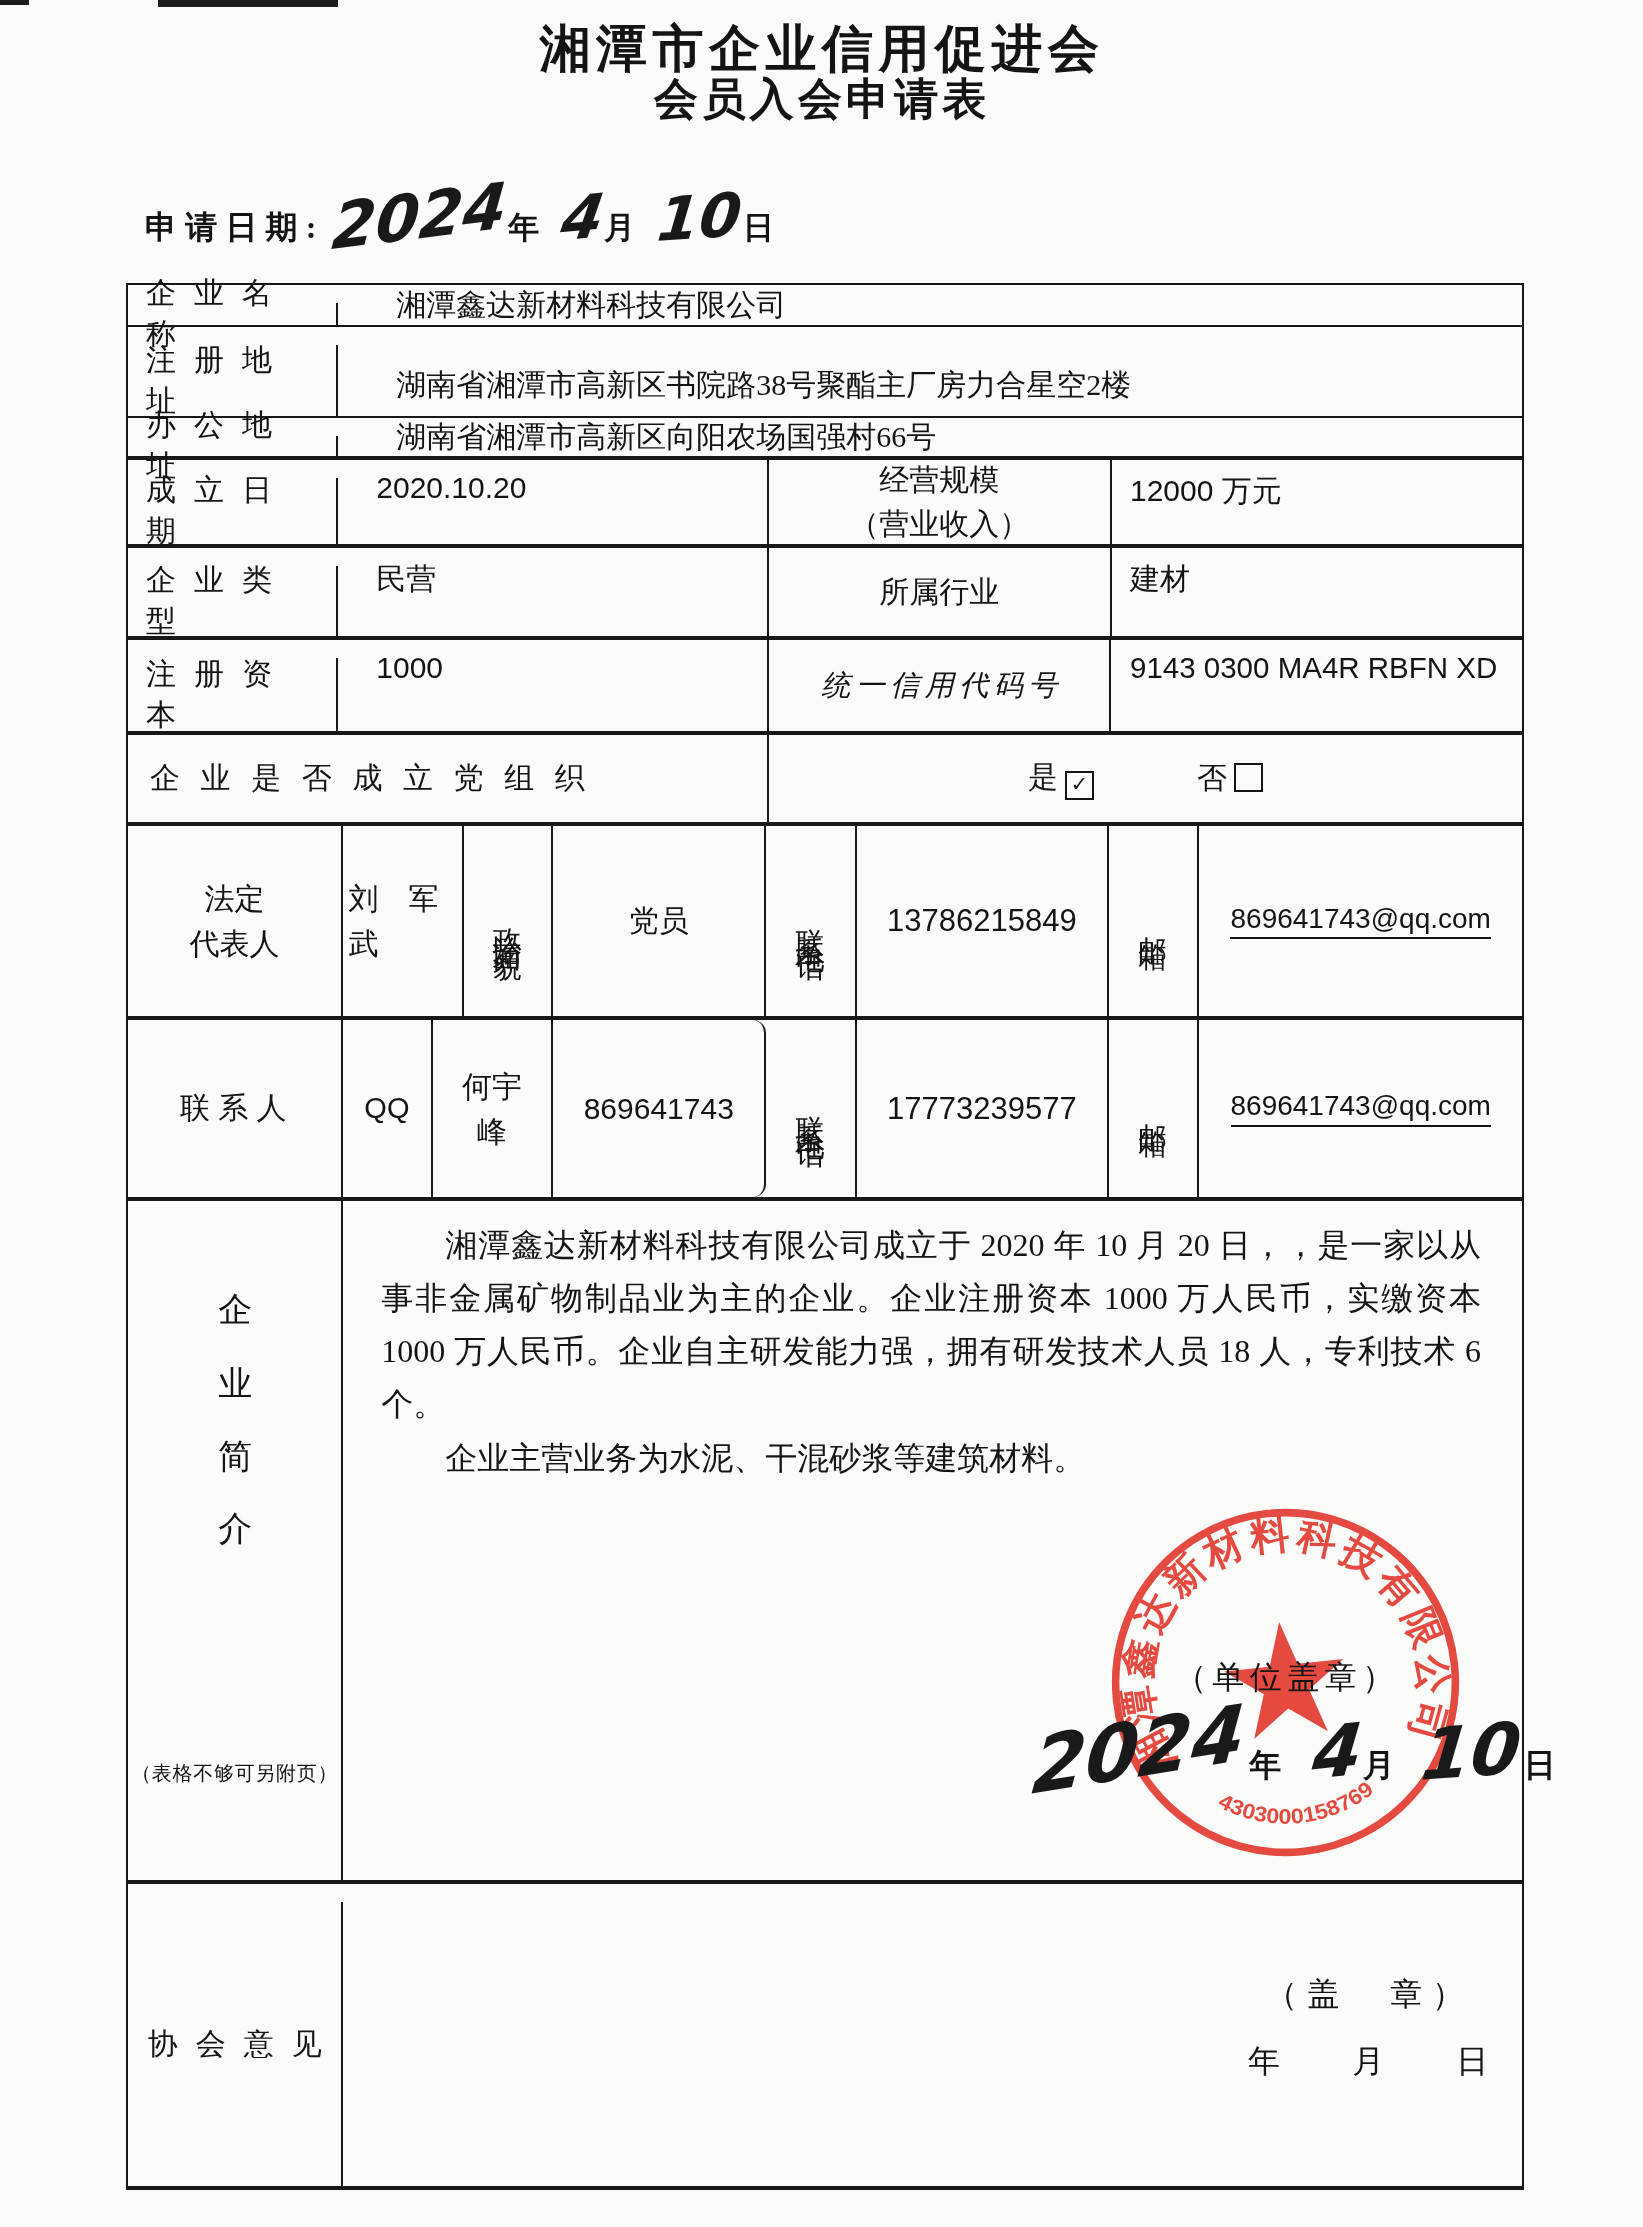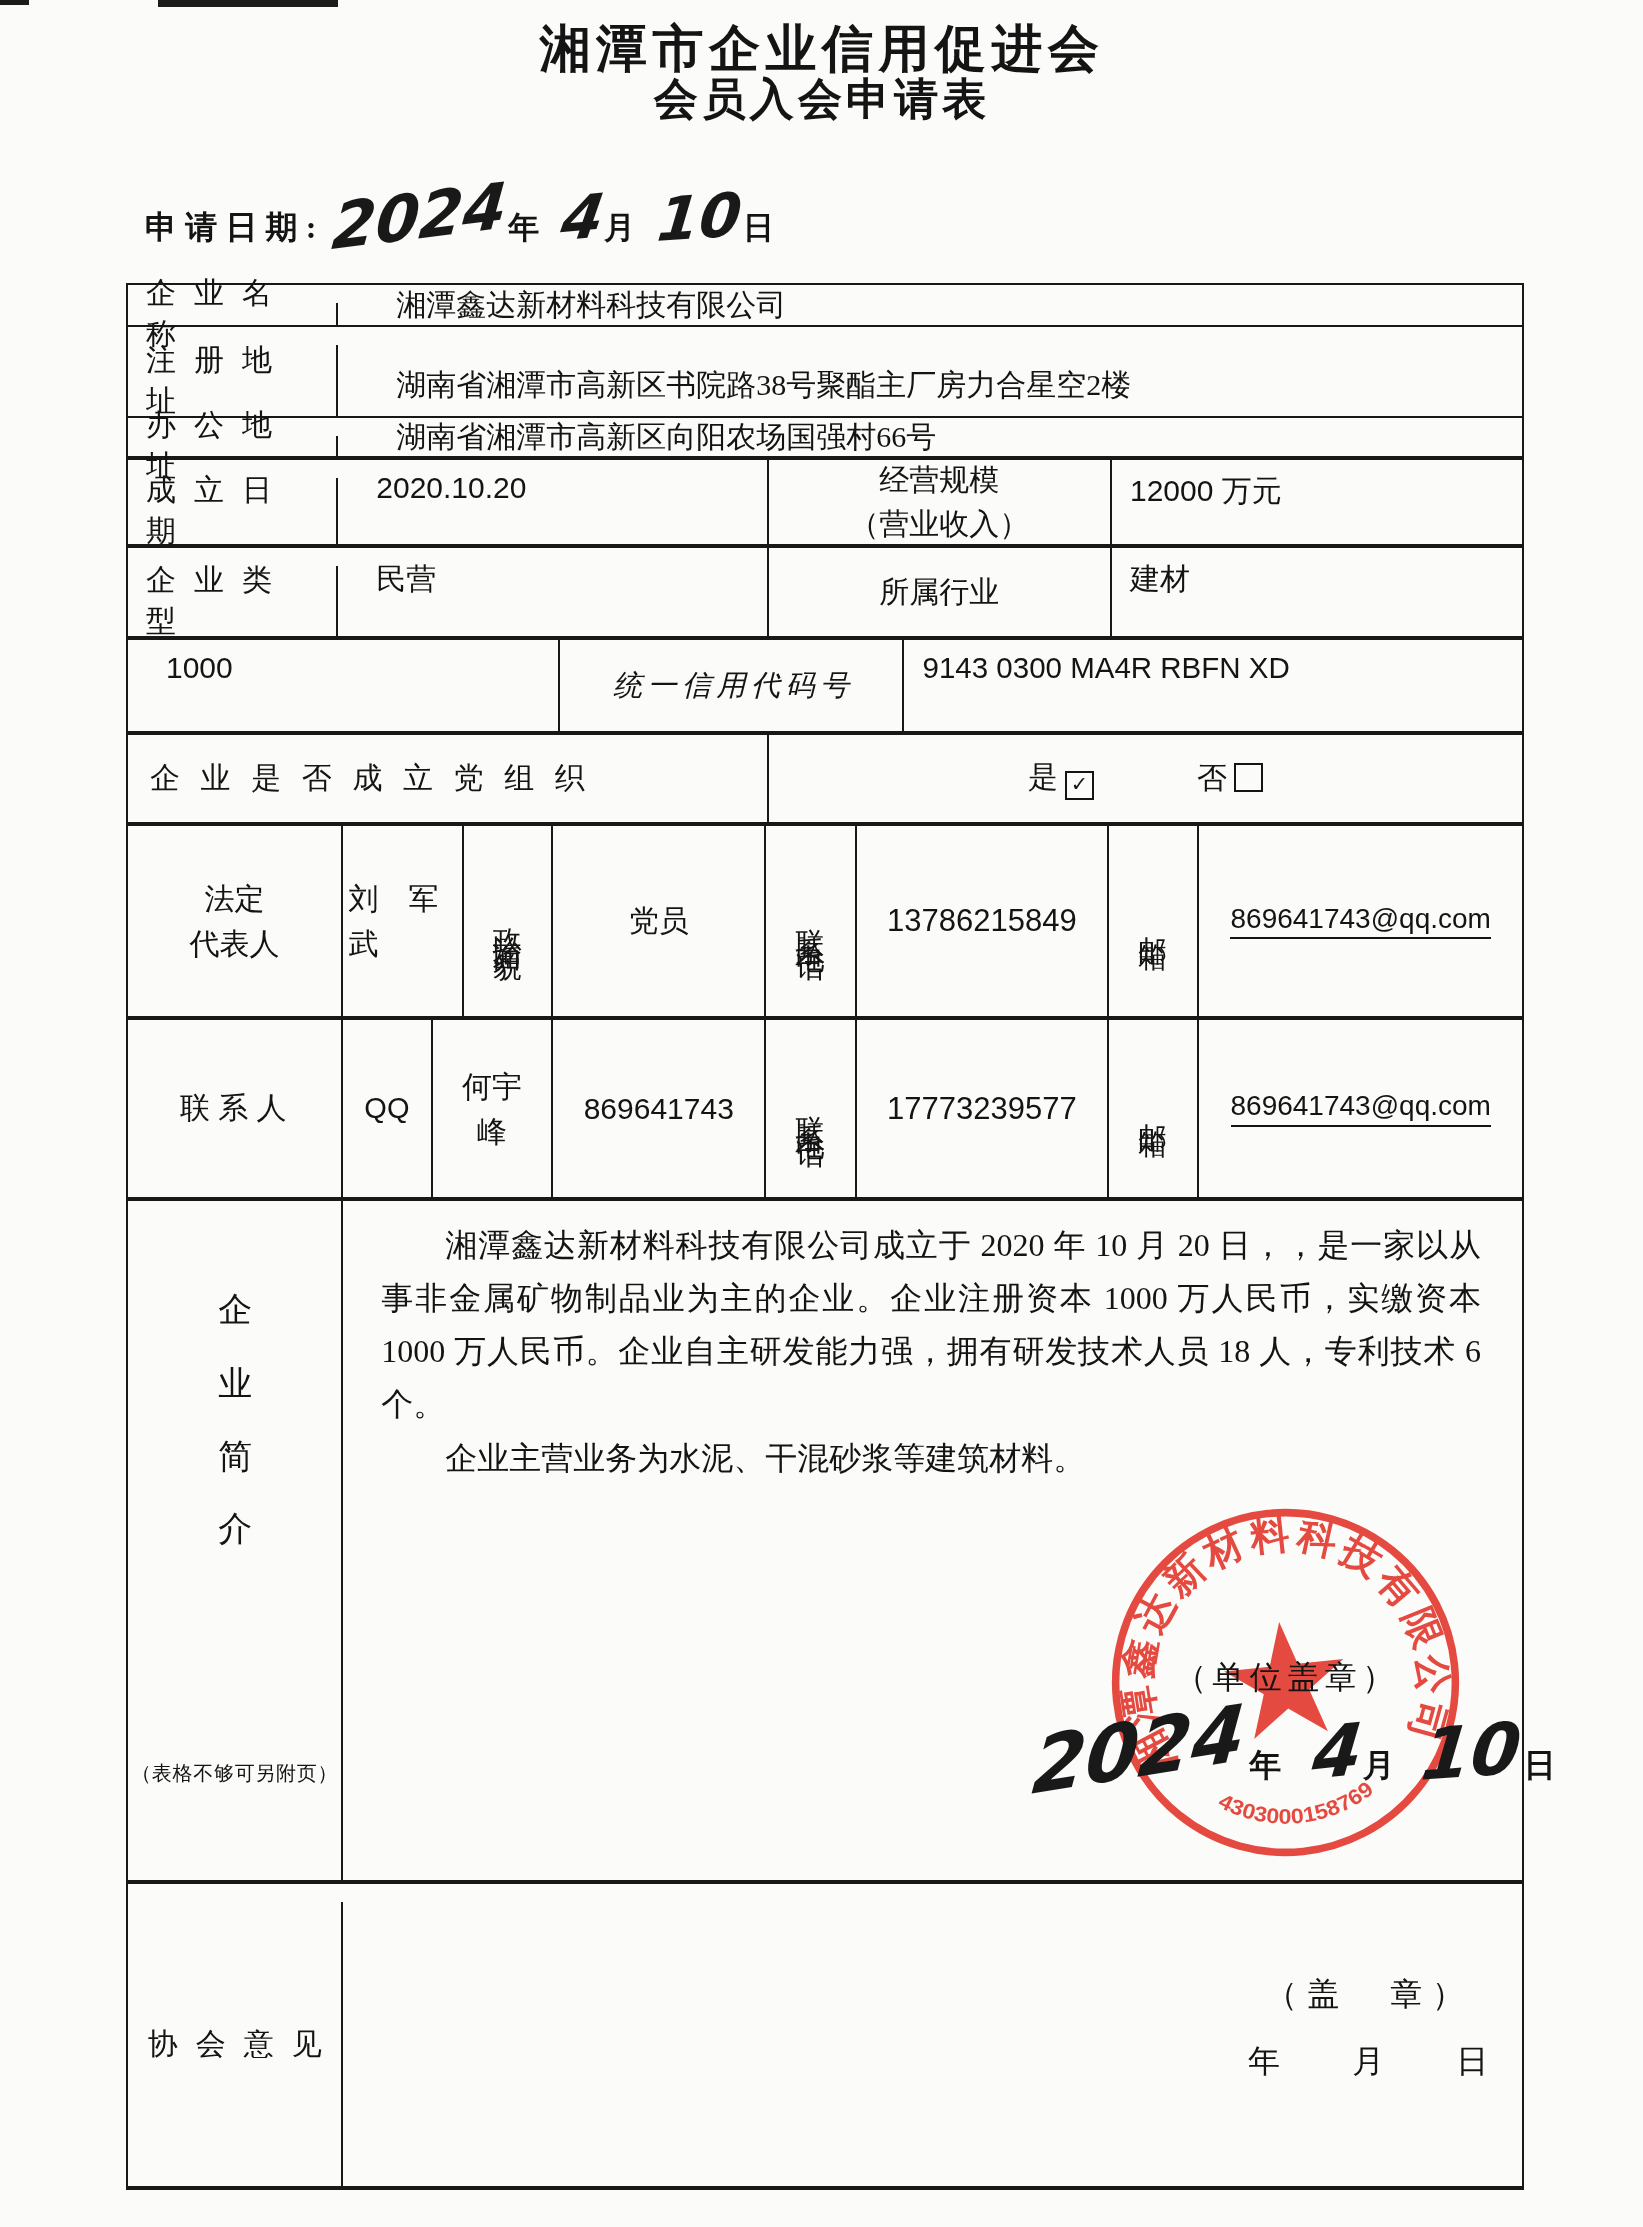--- a/index.html
+++ b/index.html
@@ -116,20 +116,21 @@
   </div>
 
   <div class="row hb" style="height:92px;">
     <div class="cell ls-lg" style="width:211px;">企业类型</div>
     <div class="cell h-left v-top" style="width:432px;padding-left:38px;">民营</div>
     <div class="cell" style="width:344px;">所属行业</div>
     <div class="cell h-left v-top" style="width:412px;padding-left:18.5px;">建材</div>
   </div>
 
   <div class="row hb" style="height:95px;">
+    <div class="cell ls-lg" style="width:211px;">注册资本</div>
     <div class="cell h-left v-top num" style="width:432px;padding-left:38px;">1000</div>
     <div class="cell ls-sm" style="width:344px;font-size:29px;font-style:italic;">统一信用代码号</div>
     <div class="cell h-left v-top num" style="width:412px;padding-left:18.5px;font-size:29.5px;">9143 0300 MA4R RBFN XD</div>
   </div>
 
   <div class="row hb" style="height:91px;">
     <div class="cell h-left" style="width:643px;padding-left:22px;letter-spacing:20.6px;">企业是否成立党组织</div>
     <div class="cell" style="width:756px;">
       <div class="party-opts">
         <span>
@@ -161,21 +162,21 @@
     <div class="cell" style="width:324px;">
         <span class="email">869641743@qq.com</span>
       </div>
   </div>
 
   <div class="row hb" style="height:181px;">
     <div class="cell ls-sm" style="width:216px;letter-spacing:8.2px;">联系人</div>
     <div class="cell num" style="width:90px;font-size:29px;">QQ</div>
     <div class="cell pre" style="width:121px;line-height:45px;">何宇
 峰</div>
-    <div class="cell num" style="width:214px;font-size:30px;">869641743</div>
+    <div class="cell num" style="width:214px;font-size:30px;border-radius:13px;">869641743</div>
     <div class="cell" style="width:91px;">
         <span class="vt">联系电话</span>
       </div>
     <div class="cell num" style="width:253px;font-size:31px;">17773239577</div>
     <div class="cell" style="width:91px;">
         <span class="vt">邮箱</span>
       </div>
     <div class="cell" style="width:324px;">
         <span class="email">869641743@qq.com</span>
       </div>

